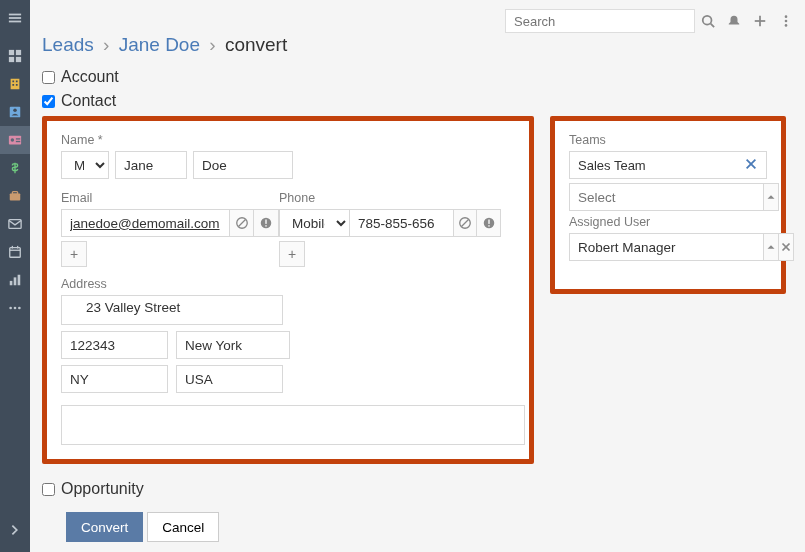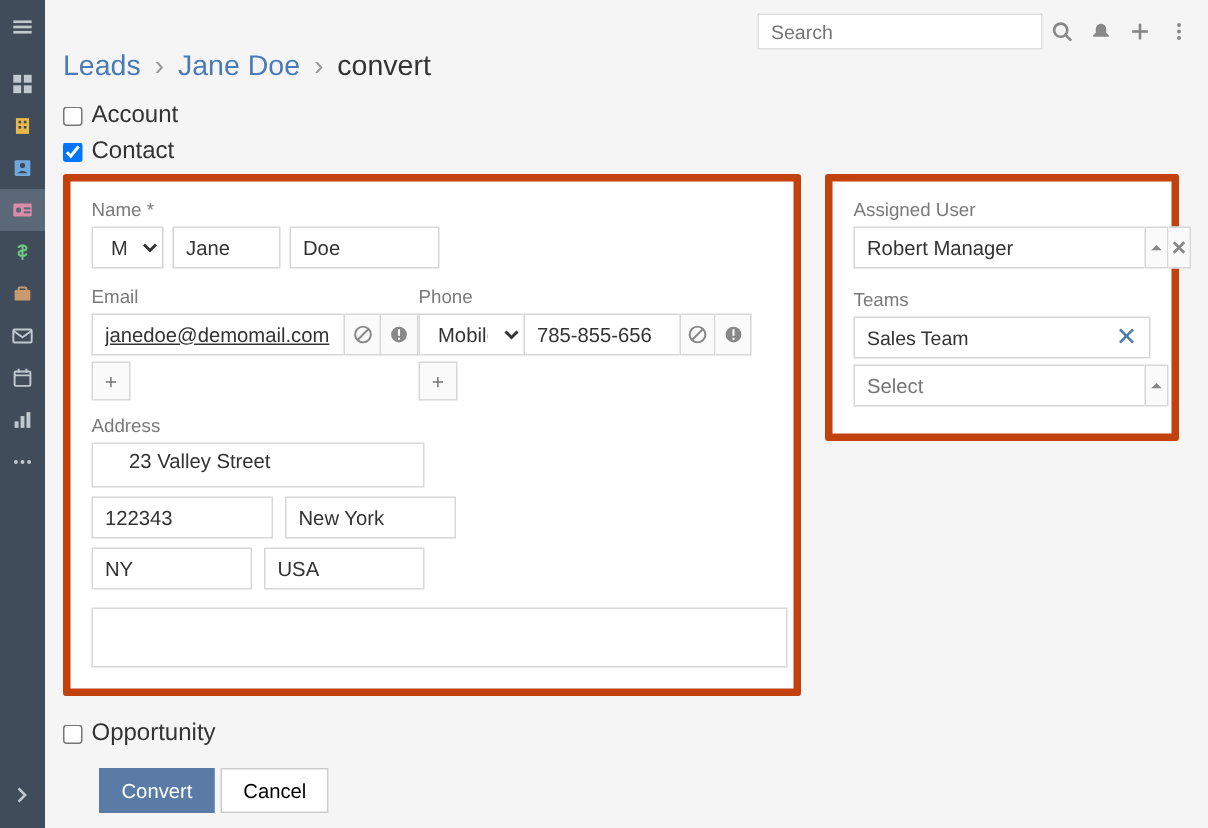--- a/index.html
+++ b/index.html
@@ -242,70 +242,70 @@
               </div>
           </div>
           <div class="add-btn">+</div>
         </div>
       </div>
 
       <div class="field" style="margin-bottom:12px">
         <div class="label">Address</div>
         <textarea style="width: 222px; height: 30px;">23 Valley Street</textarea>
         <div class="addr-row">
-          <input class="input" style="width: 121px;" value="122343">
+          <input class="input" style="width: 107px;" value="122343">
           <input class="input" style="width: 114px;" value="New York">
         </div>
         <div class="addr-row">
           <input class="input" style="width: 107px;" value="NY">
           <input class="input" style="width: 107px;" value="USA">
         </div>
       </div>
 
       <div class="field">
         <textarea style="width: 464px; height: 40px;"></textarea>
       </div>
     </div>
 
     <div class="panel right">
+      <div class="field">
+        <div class="label">Teams</div>
+        <div class="tag-display">
+          <span>Sales Team</span>
+          <span class="remove"><svg viewBox="0 0 16 16" stroke="currentColor" stroke-width="2" width="11" height="11">
+                <line x1="3" y1="3" x2="13" y2="13"></line>
+                <line x1="13" y1="3" x2="3" y2="13"></line>
+              </svg></span>
+        </div>
+        <div class="right-row">
+          <input class="input" placeholder="Select" style="">
+          <div class="icon-btn">
+              <svg viewBox="0 0 16 16" fill="currentColor">
+                <path d="M4 10l4-4 4 4z"></path>
+              </svg>
+            </div>
+        </div>
+      </div>
       <div class="field" style="margin-bottom:10px">
         <div class="label">Assigned User</div>
         <div class="right-row">
           <input class="input" value="Robert Manager" style="">
           <div class="icon-btn">
               <svg viewBox="0 0 16 16" fill="currentColor">
                 <path d="M4 10l4-4 4 4z"></path>
               </svg>
             </div>
           <div class="icon-btn">
               <svg viewBox="0 0 16 16" stroke="currentColor" stroke-width="2">
                 <line x1="4" y1="4" x2="12" y2="12"></line>
                 <line x1="12" y1="4" x2="4" y2="12"></line>
               </svg>
             </div>
         </div>
       </div>
-      <div class="field">
-        <div class="label">Teams</div>
-        <div class="tag-display">
-          <span>Sales Team</span>
-          <span class="remove"><svg viewBox="0 0 16 16" stroke="currentColor" stroke-width="2" width="11" height="11">
-                <line x1="3" y1="3" x2="13" y2="13"></line>
-                <line x1="13" y1="3" x2="3" y2="13"></line>
-              </svg></span>
-        </div>
-        <div class="right-row">
-          <input class="input" placeholder="Select" style="">
-          <div class="icon-btn">
-              <svg viewBox="0 0 16 16" fill="currentColor">
-                <path d="M4 10l4-4 4 4z"></path>
-              </svg>
-            </div>
-        </div>
-      </div>
     </div>
   </div>
 
   <div class="check-head" style="margin-top:16px">
     <input type="checkbox" style="">
     <span>Opportunity</span>
   </div>
 
   <div class="buttons">
     <button class="btn primary">Convert</button>

